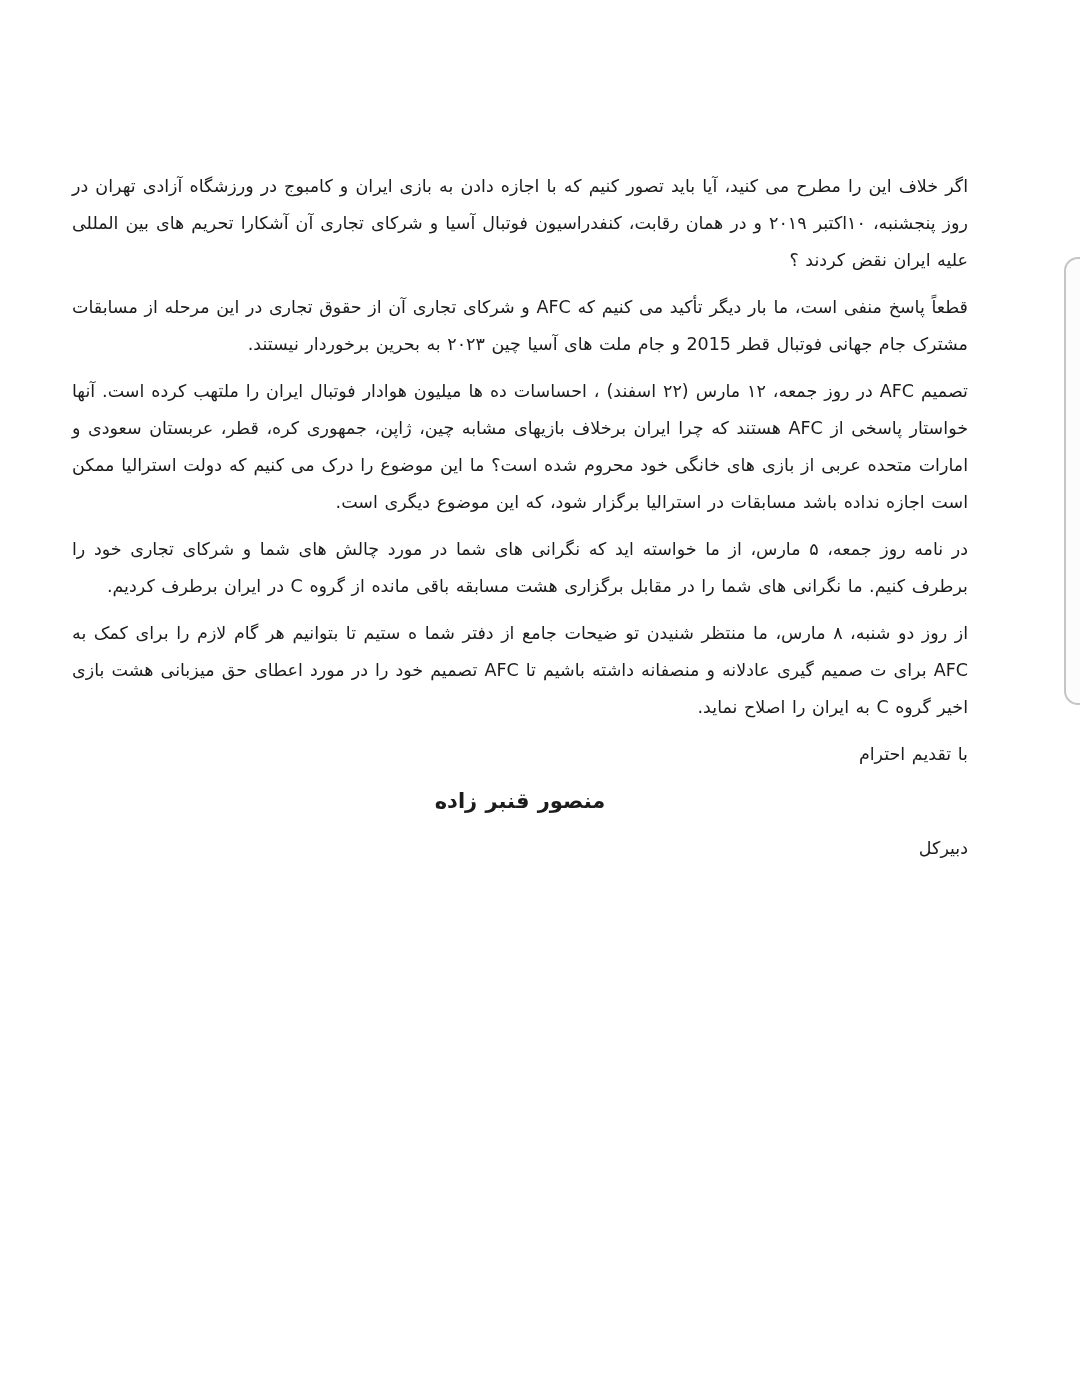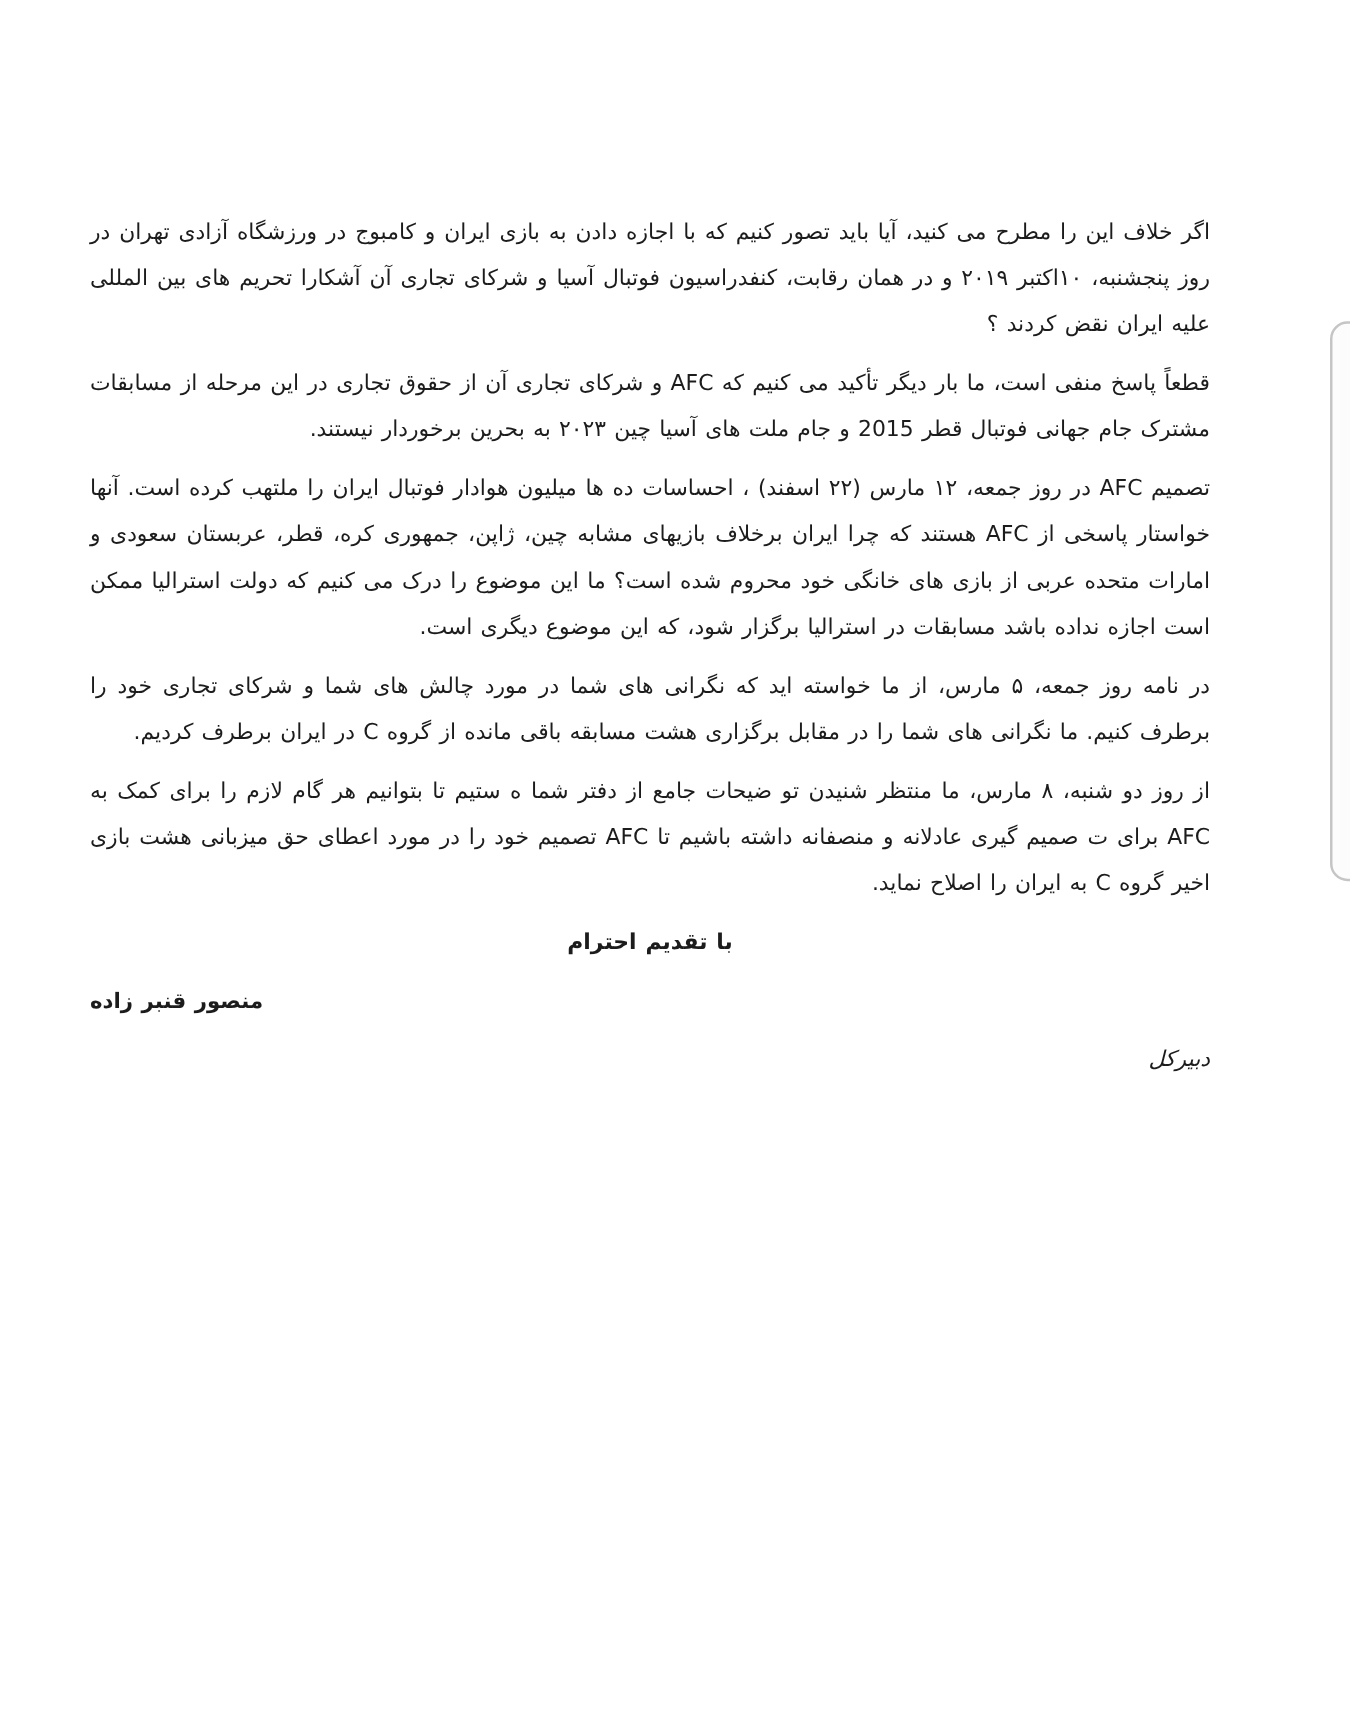--- a/index.html
+++ b/index.html
@@ -30,33 +30,31 @@
       font-size: 17.5px;
       line-height: 37px;
       word-spacing: 1px;
       margin-left: 44px;
     }
     .para {
       margin: 0 0 10px 0;
     }
     .closing {
       margin: 0 0 10px 0;
-      text-align: center;
-      font-weight: bold;
+      text-align: right;
     }
     .signature-name {
       margin: 0 0 10px 0;
-      text-align: left;
+      text-align: center;
       font-weight: bold;
-      font-size: 17px;
+      font-size: 21px;
     }
     .signature-title {
       margin: 0;
       text-align: right;
-      font-style: italic;
     }
     
     .scrollbar-thumb {
       position: absolute;
       top: 257px;
       right: -13px;
       width: 29px;
       height: 448px;
       box-sizing: border-box;
       background: #fcfcfc;

